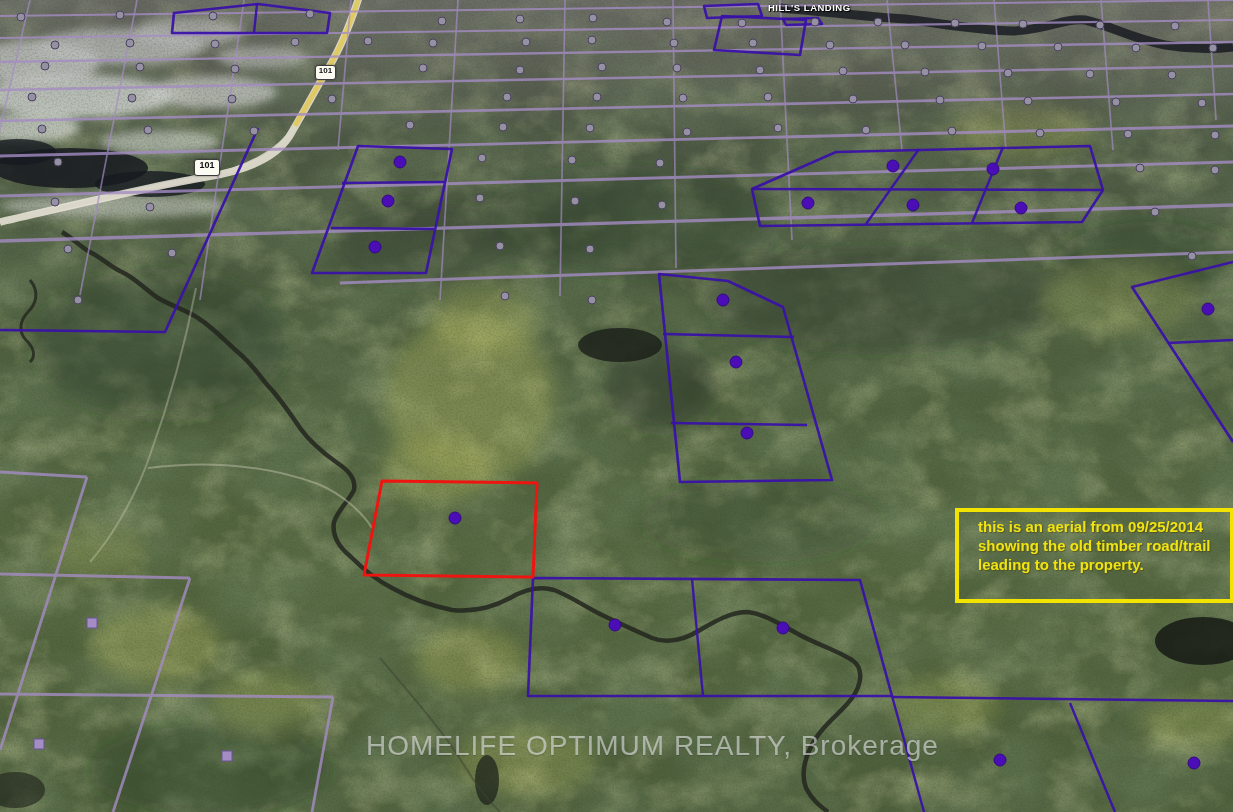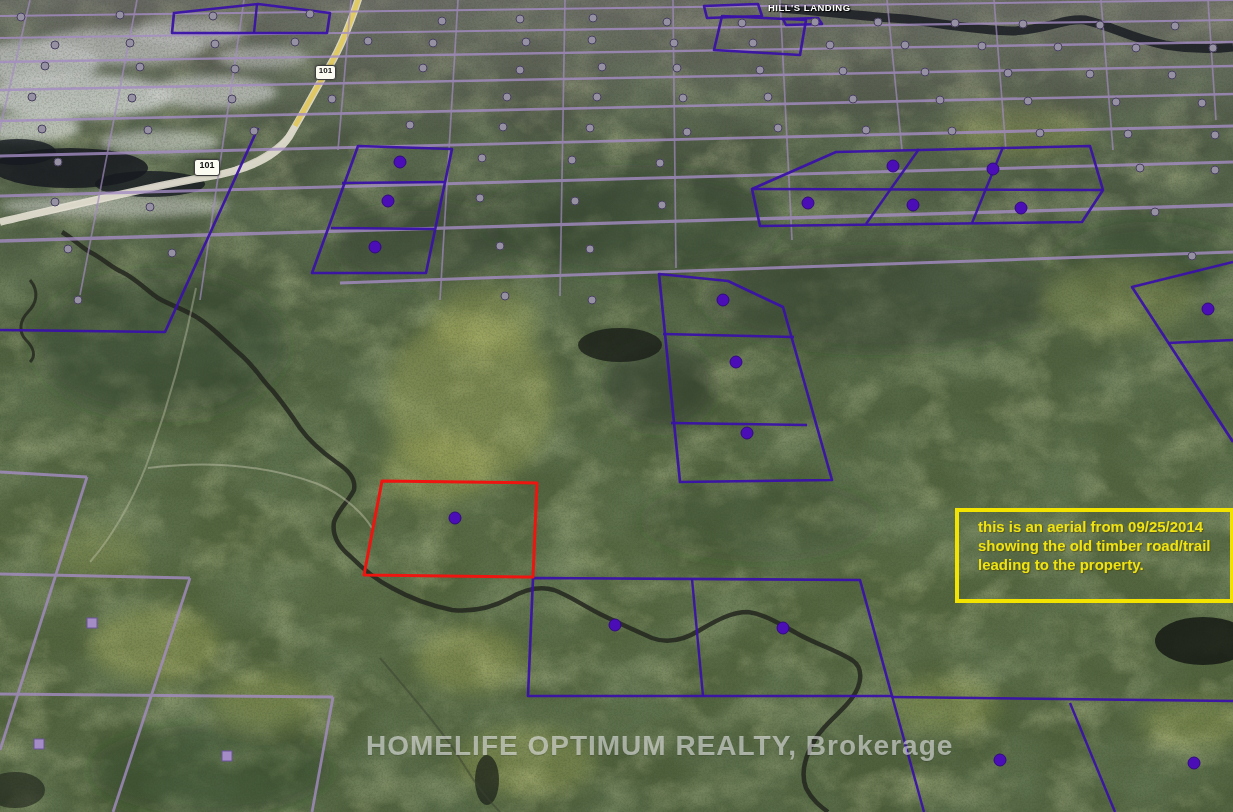--- a/index.html
+++ b/index.html
@@ -1,19 +1,19 @@
 <!DOCTYPE html>
 <html><head>
 <meta charset="utf-8">
 <style>
   html,body{margin:0;padding:0;background:#222;}
   #stage{position:relative;width:1233px;height:812px;overflow:hidden;
          font-family:"Liberation Sans", sans-serif;background:#4f5d42;}
   #map-svg{position:absolute;left:0;top:0;}
-  .label{position:absolute;white-space:nowrap;font-weight:bold;}
+  .label{position:absolute;white-space:nowrap;}
   #place-label{left:768px;top:2px;font-size:9.5px;font-weight:bold;color:#fff;
                letter-spacing:.5px;text-shadow:0 0 2px #000,1px 1px 1px #000;}
   .shield{position:absolute;background:#fbfbf2;border:1px solid #3c3c3c;border-radius:3px;
           color:#111;font-weight:bold;display:flex;align-items:flex-start;justify-content:center;
           box-shadow:0 0 2px rgba(0,0,0,.5);}
   #shield-1{left:315px;top:65px;width:19px;height:13px;font-size:8px;}
   #shield-2{left:194px;top:159px;width:24px;height:15px;font-size:9px;}
   #watermark{left:366px;top:730px;font-size:28px;color:rgba(246,246,250,.55);
              letter-spacing:1px;text-shadow:0 1px 1px rgba(0,0,0,.15);}
   #annotation-box{position:absolute;left:933px;top:508px;width:279px;height:95px;

